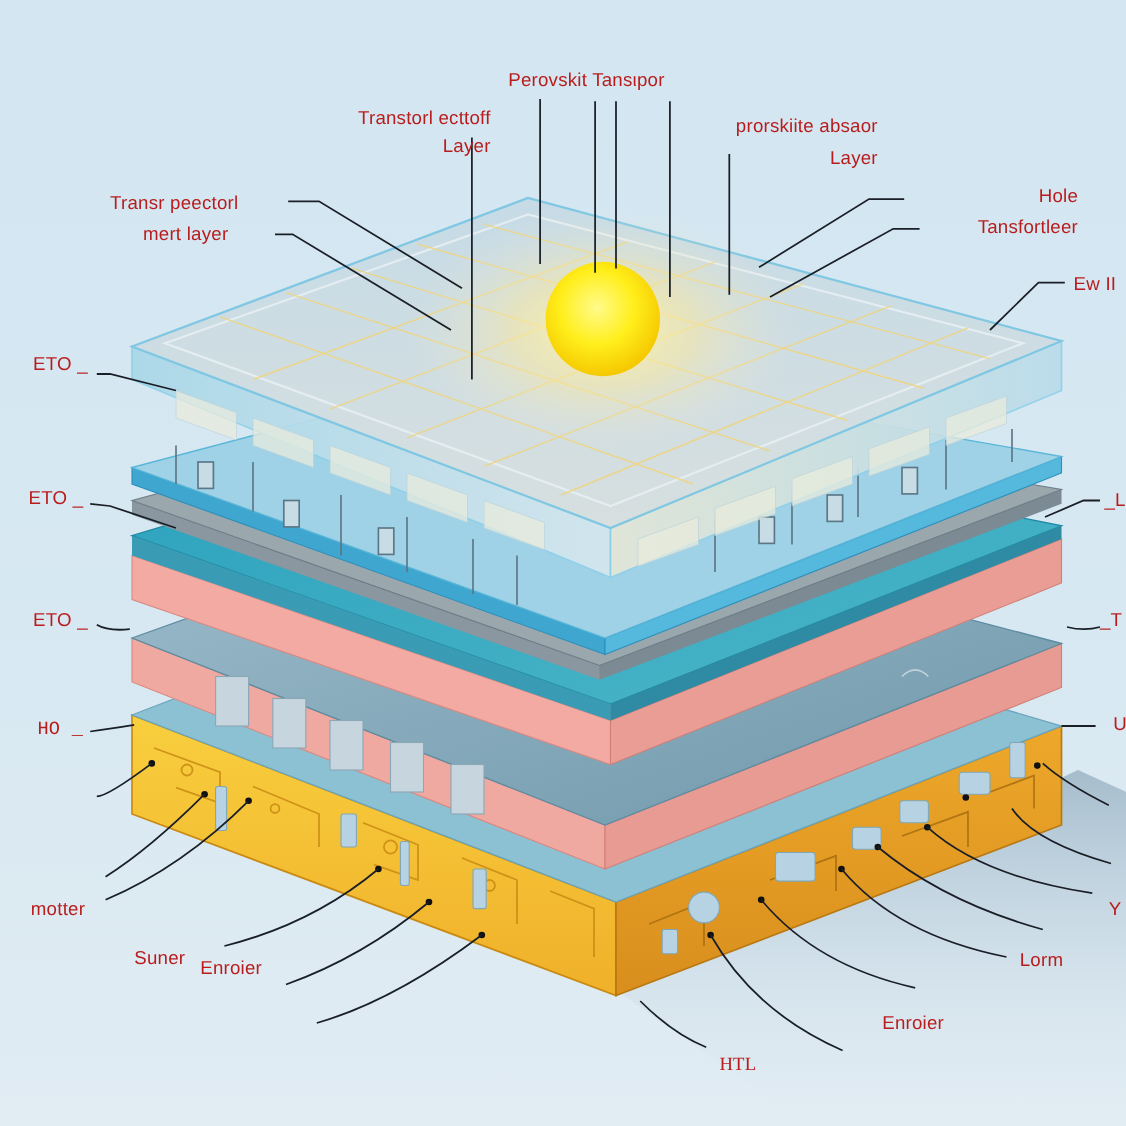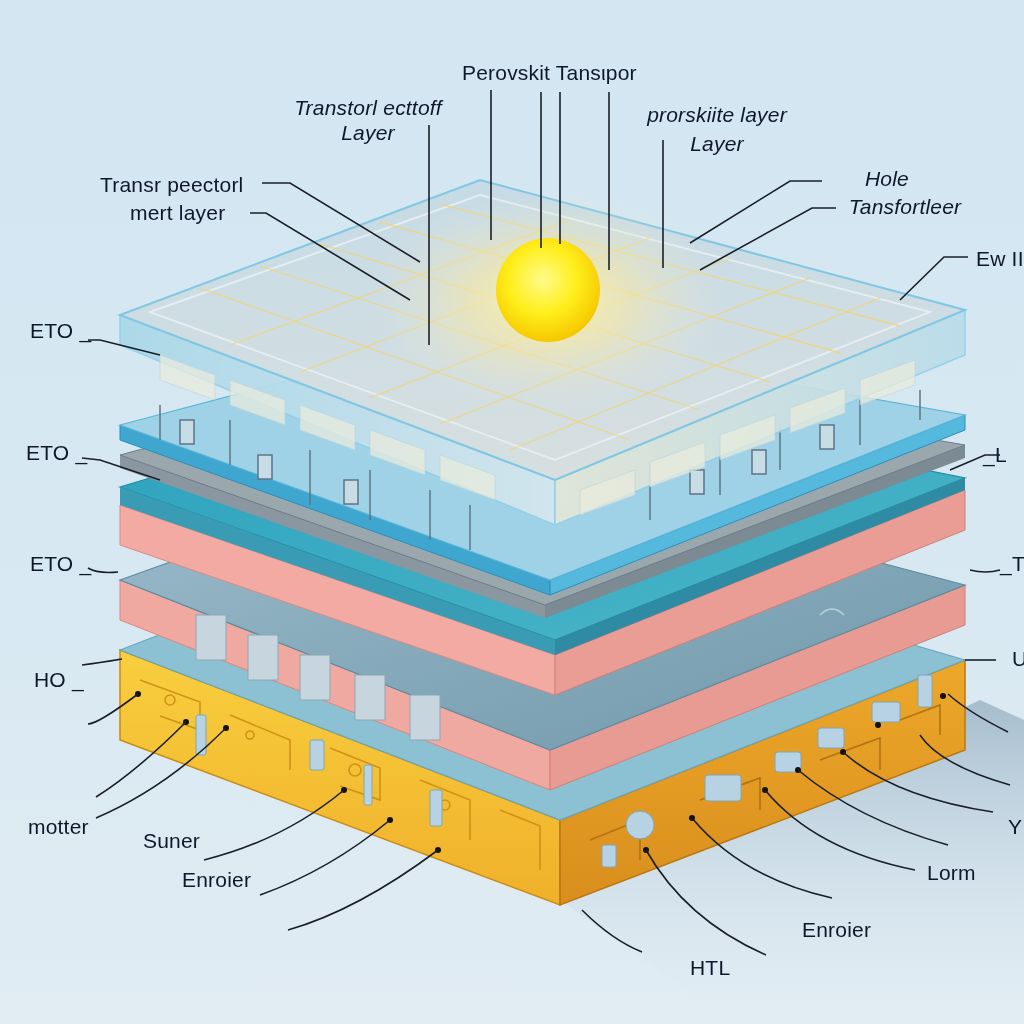--- a/index.html
+++ b/index.html
@@ -4,24 +4,24 @@
   <style>
     html, body { margin: 0; padding: 0; }
     body {
       width: 1024px; height: 1024px; overflow: hidden;
       background: linear-gradient(180deg, #d3e6f1 0%, #d7e8f2 55%, #e1ecf3 100%);
       font-family: "Liberation Sans", "DejaVu Sans", sans-serif;
       position: relative;
     }
     #stage { position: absolute; left: 0; top: 0; width: 1024px; height: 1024px; }
     .label {
-      position: absolute; color: #0f172a; font-size: 21px; line-height: 21px;
+      position: absolute; color: #b91c1c; font-size: 17px; line-height: 21px;
       font-weight: 500; white-space: nowrap; letter-spacing: 0.2px;
     }
-    .label.center { text-align: center; font-style: italic; }
+    .label.center { text-align: right; }
     .label .l2 { display: block; }
   </style>
 </head>
 <body>
 
 <div id="stage">
 <svg width="1024" height="1024" viewBox="0 0 1024 1024" xmlns="http://www.w3.org/2000/svg">
   <defs>
     <radialGradient id="sunG" cx="45%" cy="40%" r="60%">
       <stop offset="0%" stop-color="#fffb8a"></stop>
@@ -274,45 +274,45 @@
 
 
 <div class="label" style="left:462px;top:62px;">Perovskit Tansιpor</div>
 
 <div class="label center" style="left:290px;top:97px;width:156px;">
   <span class="l2">Transtorl ecttoff</span>
   <span class="l2" style="margin-top:4px;">Layer</span>
 </div>
 
 <div class="label center" style="left:636px;top:104px;width:162px;">
-  <span class="l2">prorskiite layer</span>
+  <span class="l2">prorskiite absaor</span>
   <span class="l2" style="margin-top:8px;">Layer</span>
 </div>
 
 <div class="label center" style="left:830px;top:168px;width:150px;">
   <span class="l2" style="margin-left:-36px;">Hole</span>
   <span class="l2" style="margin-top:7px;">Tansfortleer</span>
 </div>
 
 <div class="label" style="left:100px;top:174px;">
   <span class="l2">Transr peectorl</span>
   <span class="l2" style="margin-left:30px;margin-top:7px;">mert layer</span>
 </div>
 
 <div class="label" style="left:976px;top:248px;text-align:right;">Ew II</div>
 
 <div class="label" style="left:30px;top:320px;">ETO _</div>
 <div class="label" style="left:26px;top:442px;">ETO _</div>
 <div class="label" style="left:30px;top:553px;">ETO _</div>
-<div class="label" style="left:34px;top:669px;">HO _</div>
-
-<div class="label" style="left:983px;top:444px;">_L</div>
+<div class="label" style="left:34px;top:653px;font-family:Liberation Mono, monospace;">HO _</div>
+
+<div class="label" style="left:1004px;top:444px;">_L</div>
 <div class="label" style="left:1000px;top:553px;">_T</div>
 <div class="label" style="left:1012px;top:648px;">U</div>
 <div class="label" style="left:1008px;top:816px;">Y</div>
 
 <div class="label" style="left:28px;top:816px;">motter</div>
-<div class="label" style="left:122px;top:830px;margin-left:21px;">Suner</div>
+<div class="label" style="left:122px;top:860px;">Suner</div>
 <div class="label" style="left:182px;top:869px;">Enroier</div>
-<div class="label" style="left:690px;top:957px;">HTL</div>
+<div class="label" style="left:654px;top:957px;font-family:Liberation Serif, serif;">HTL</div>
 <div class="label" style="left:802px;top:919px;">Enroier</div>
 <div class="label" style="left:927px;top:862px;text-align:right;">Lorm</div>
 </div>
 
 </body></html>

